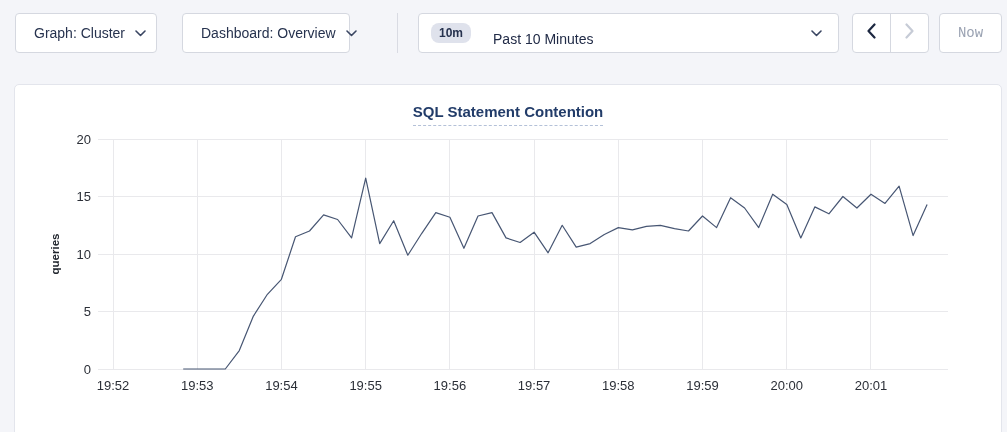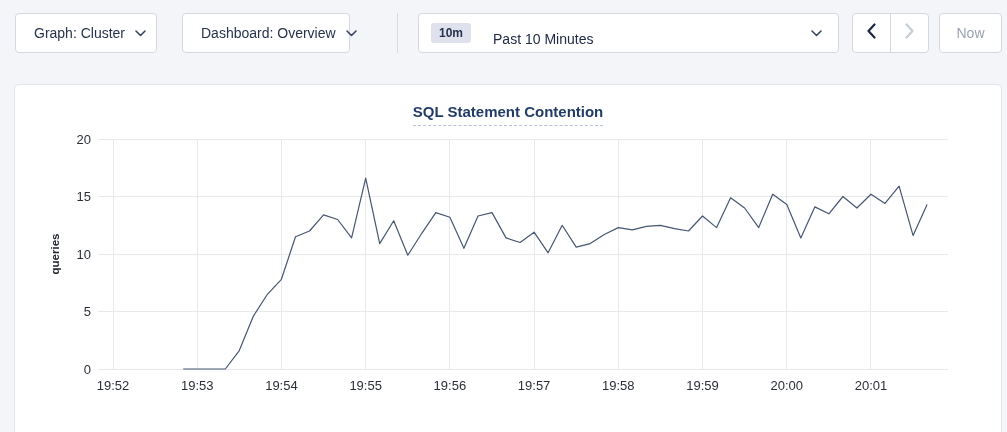--- a/index.html
+++ b/index.html
@@ -16,33 +16,33 @@
     font-size:14px; color:#26324e; font-weight:500;
   }
   .dd { justify-content:space-between; padding:0 15px 0 18px; }
   .dd .dd-label { white-space:nowrap; }
   .dd .chev { margin-left:10px; display:flex; align-items:center; }
   .tb-divider { position:absolute; left:397px; top:13px; width:1px; height:40px; background:#d9dbe3; }
 
   .time-picker { left:418px; width:421px; padding:0 16px 0 12px; justify-content:flex-start; }
   .time-badge {
     background:#dfe2ec; color:#26324e; font-size:12px; font-weight:700;
-    padding:4px 8px; border-radius:3px; line-height:1;
+    padding:4px 8px; border-radius:8px; line-height:1;
   }
   .time-label { margin-left:22px; font-weight:400; color:#212b47;margin-top:12px; }
   .time-picker .chev { position:absolute; right:16px; top:0; height:100%; display:flex; align-items:center; }
 
   .arrow-group {
     position:absolute; left:852px; top:13px; width:77px; height:40px;
     background:#fff; border:1px solid #d5d8e0; border-radius:4px;
     display:flex; align-items:stretch;
   }
   .arrow-cell { flex:1; display:flex; align-items:center; justify-content:center; cursor:pointer; }
   .arrow-cell.prev { border-right:1px solid #d5d8e0; }
-  .now-btn { left:939px; width:63px; justify-content:center; color:#9aa2b2; font-weight:500; }
+  .now-btn { left:939px; width:63px; justify-content:center; color:#9aa2b2; font-weight:500;font-family:Liberation Mono, monospace; }
 
   
   .card {
     position:absolute; left:14px; top:84px; width:988px; height:360px;
     background:#fff; border:1px solid #e3e5ec; border-radius:5px;
   }
   .chart-title-row { position:absolute; left:0; top:18px; width:100%; text-align:center; }
   .chart-title {
     display:inline-block; font-size:15px; font-weight:700; color:#223c69;
     border-bottom:1px dashed #b4c1d8; padding-bottom:5px; cursor:pointer;

